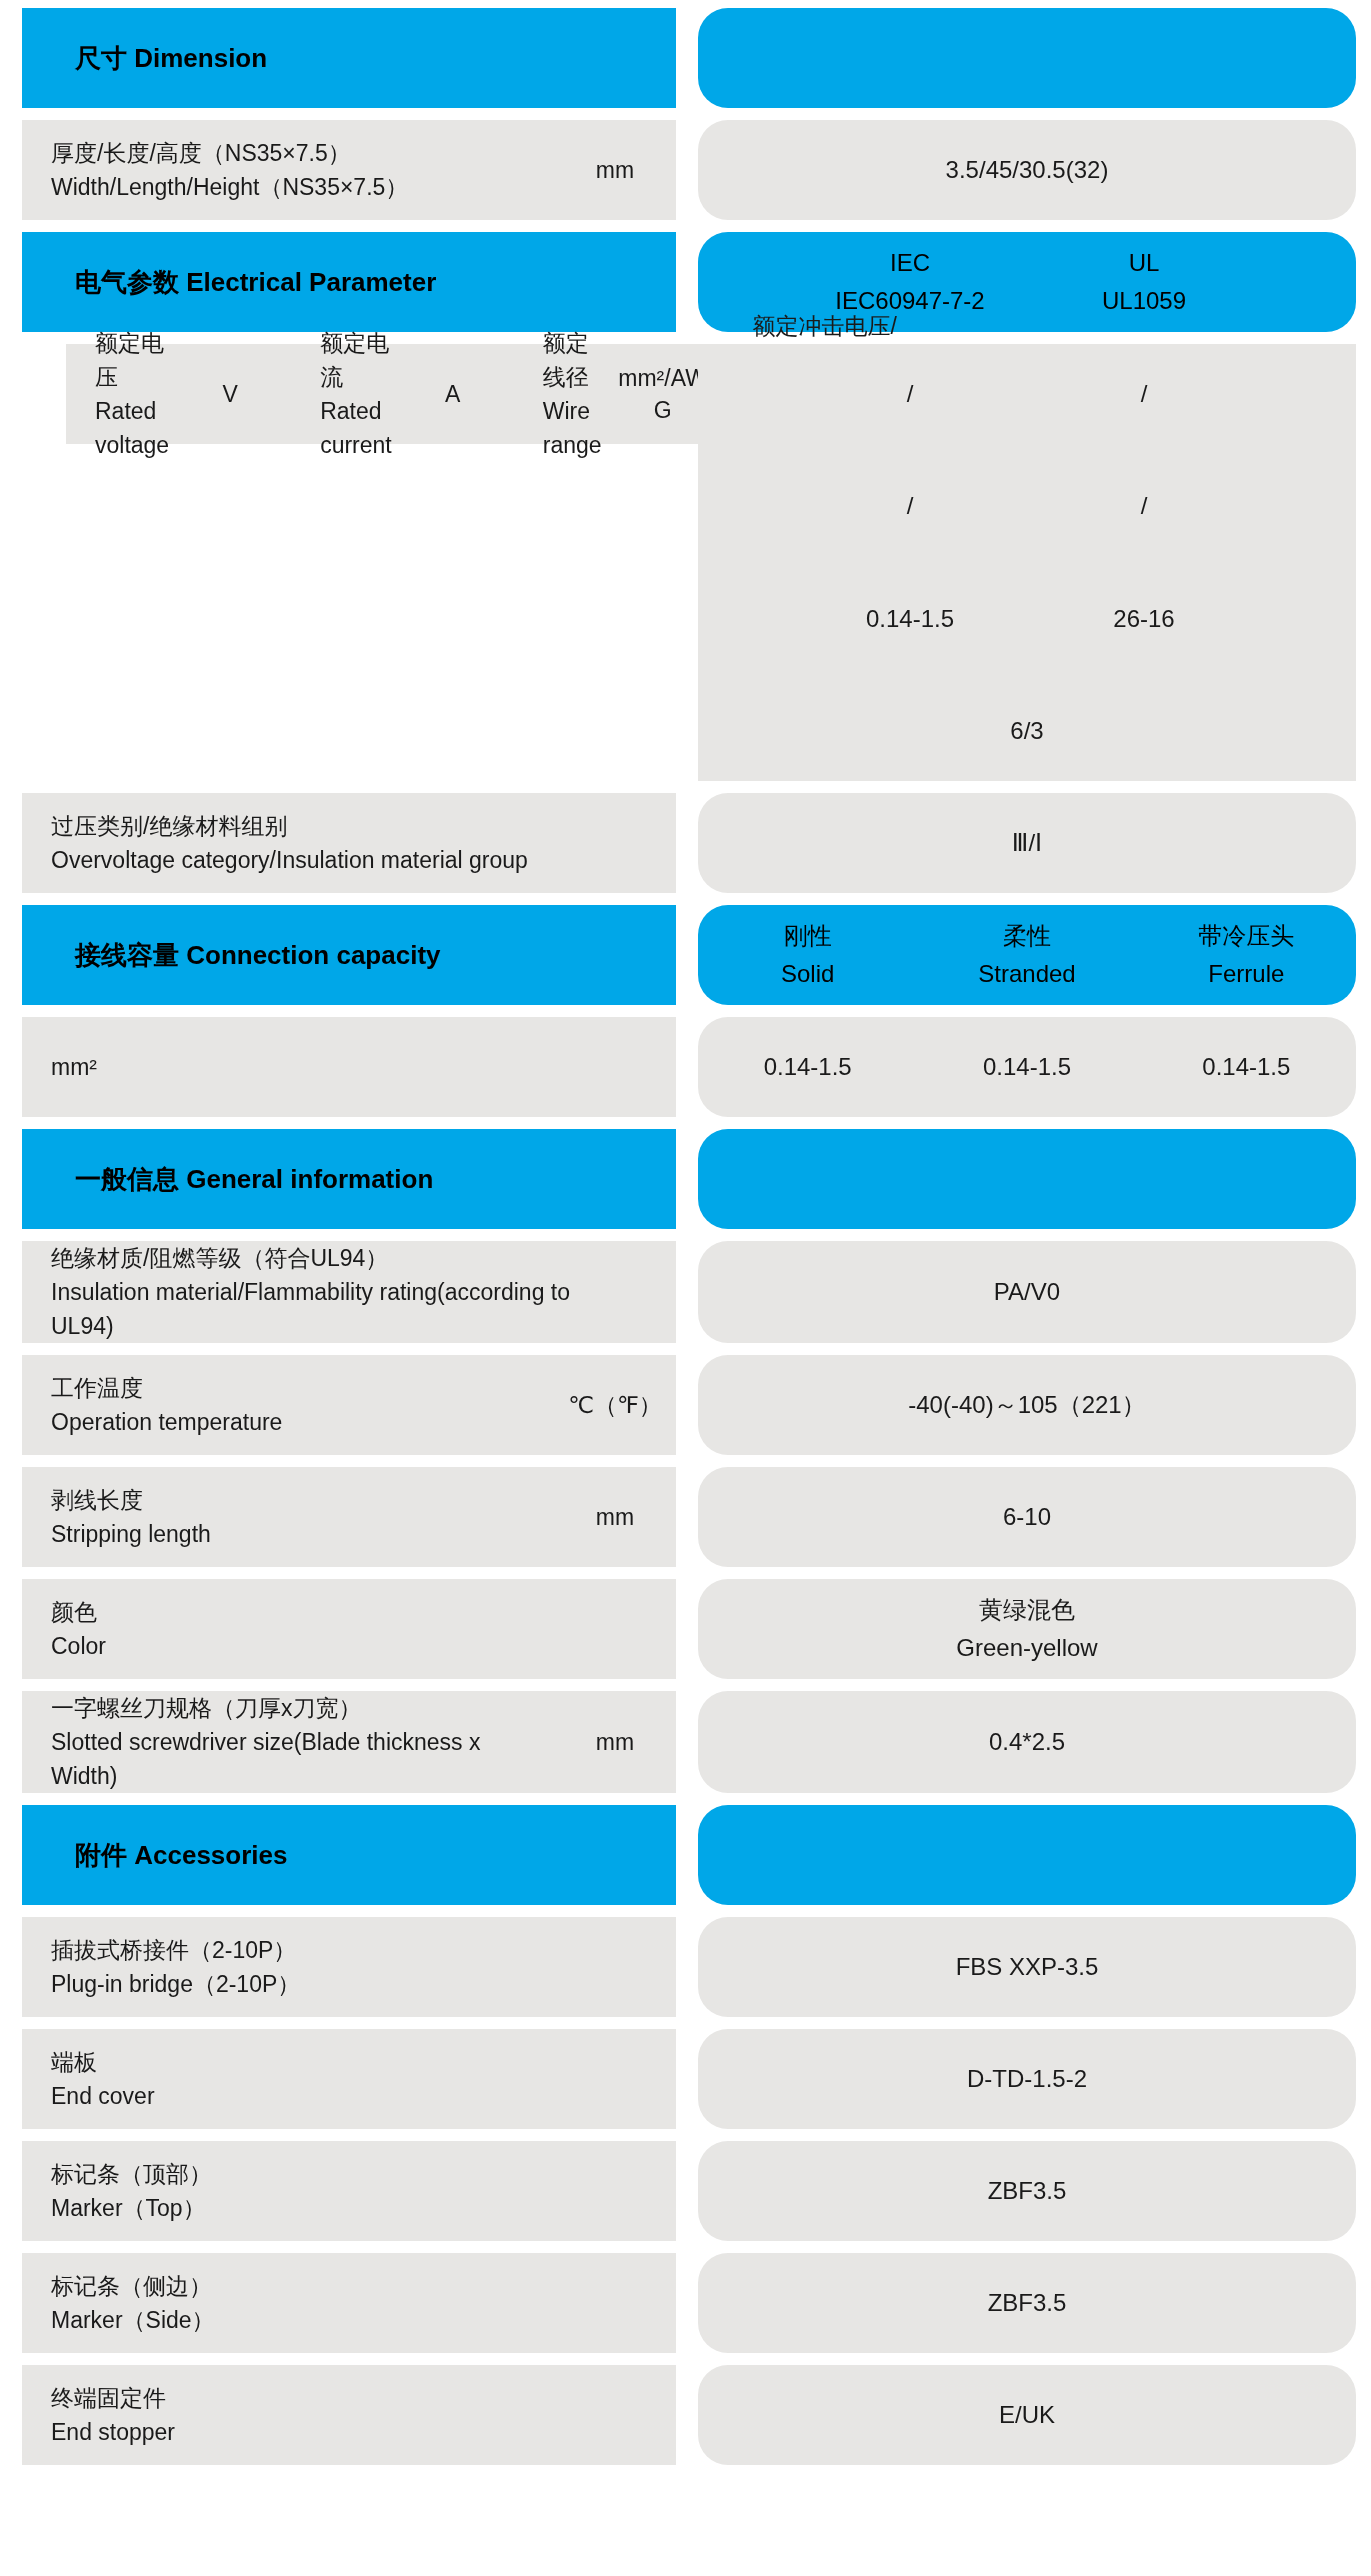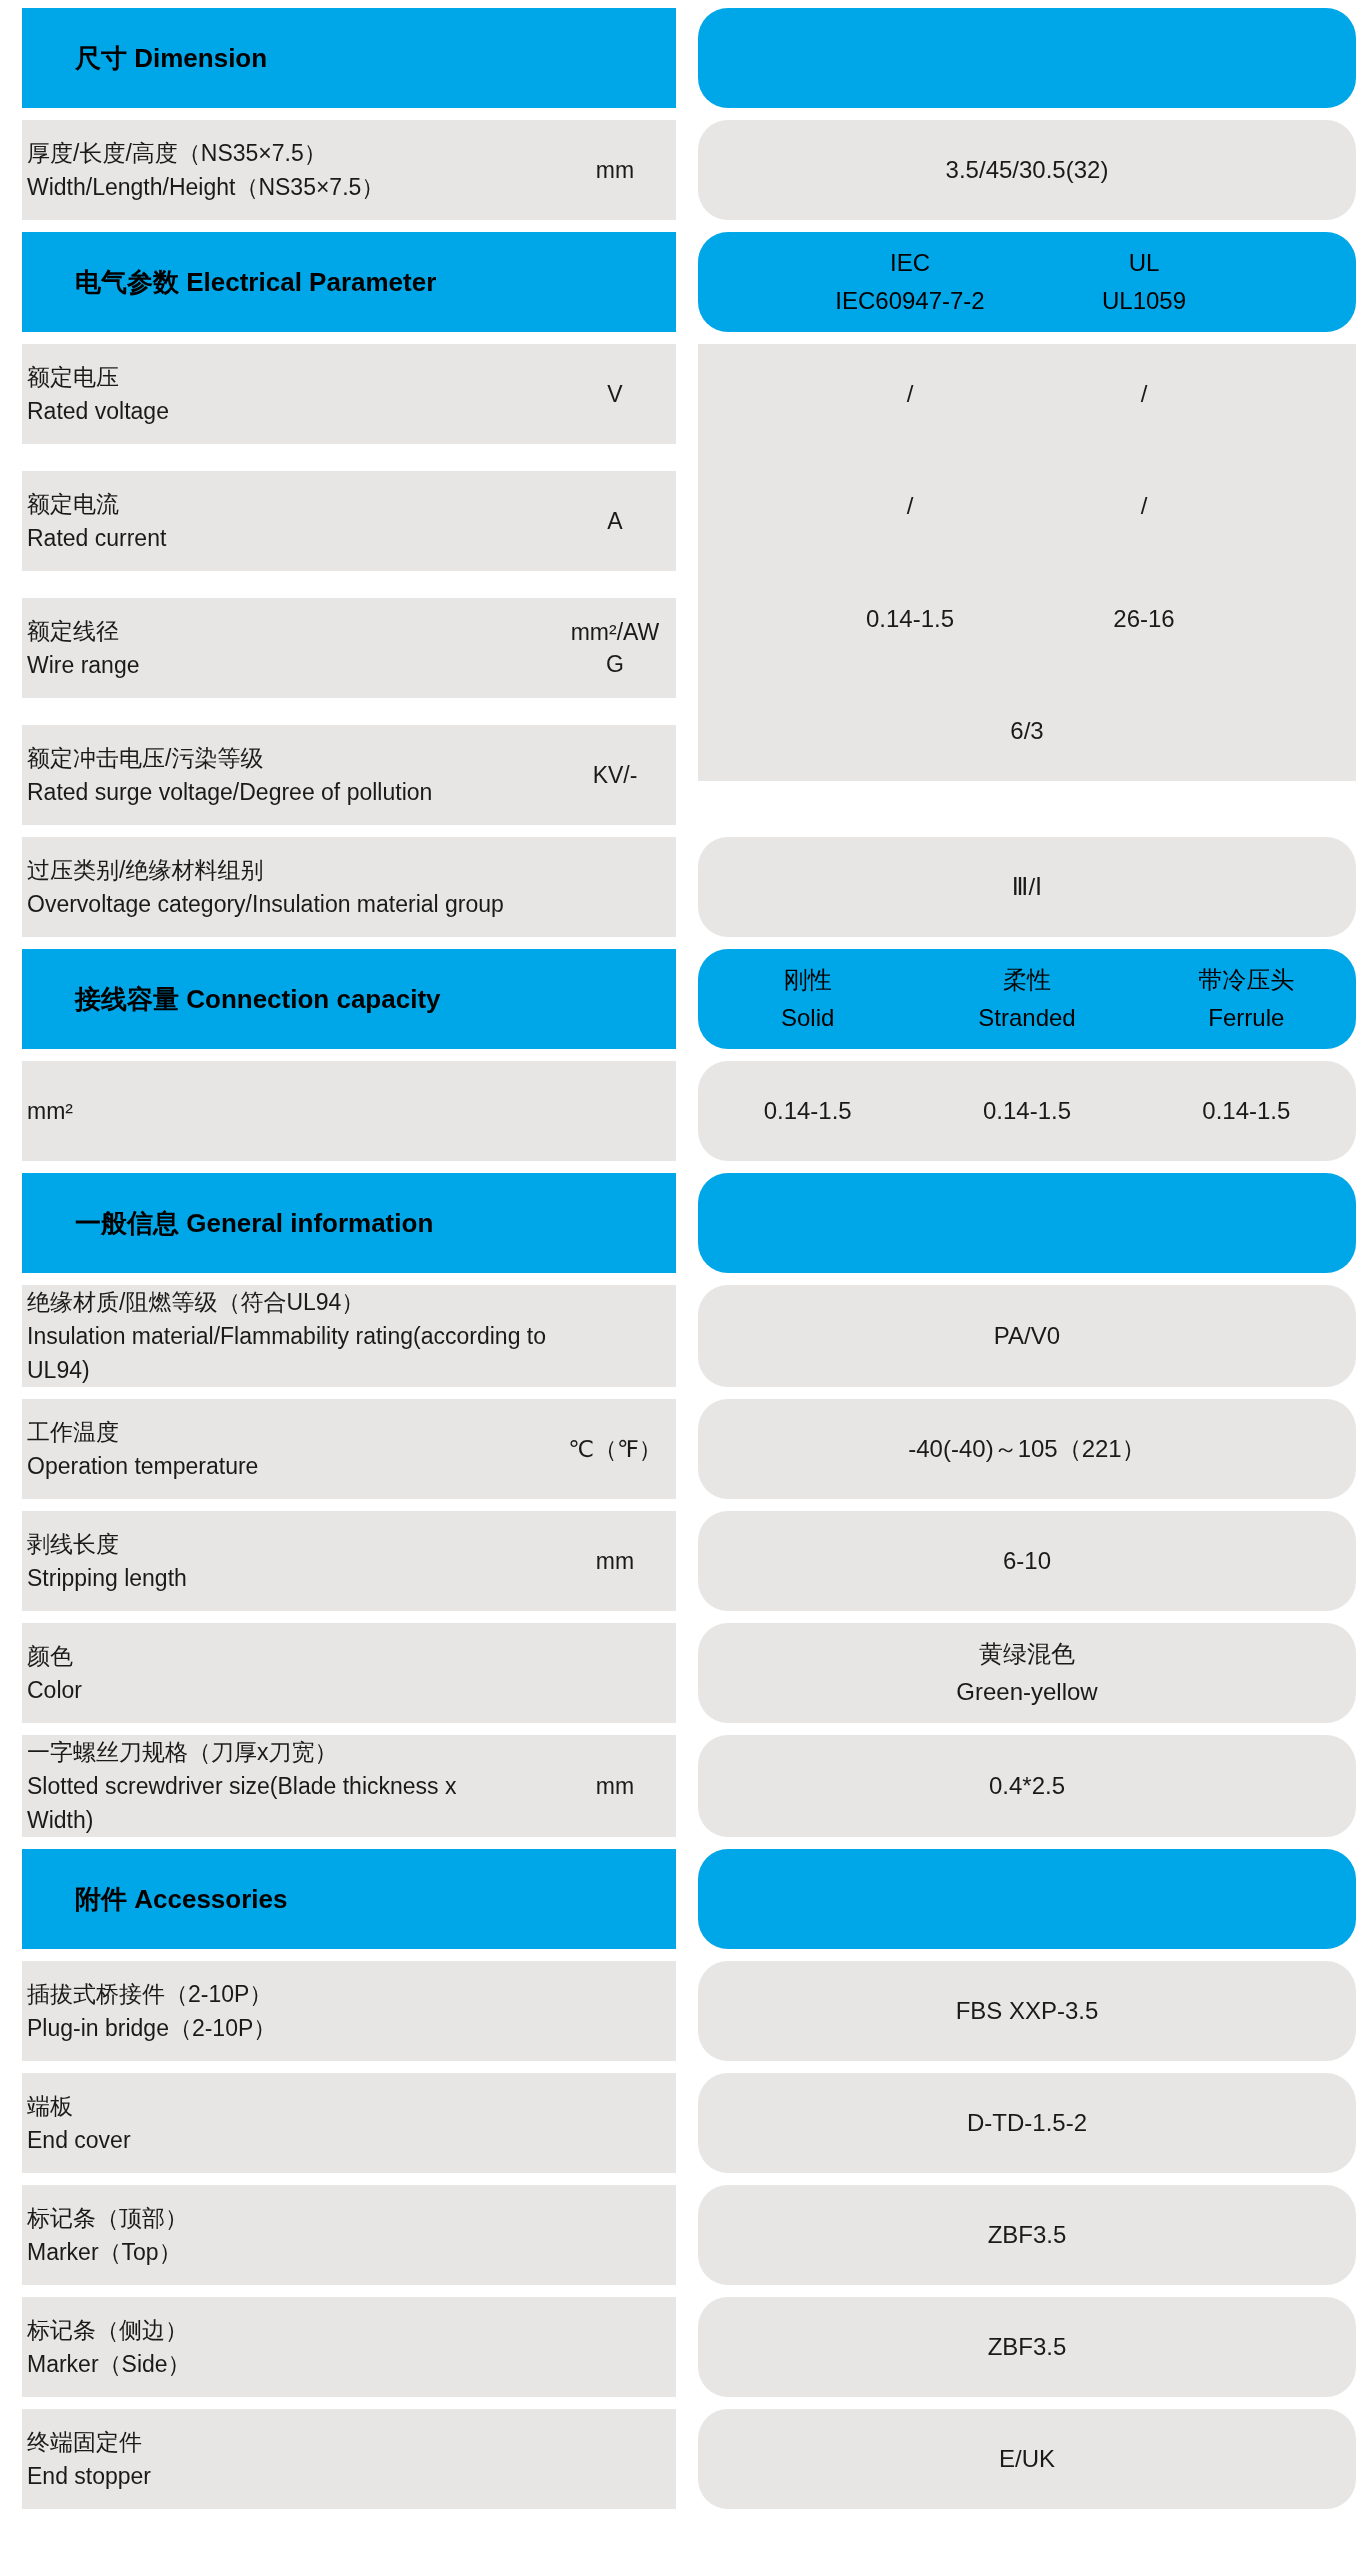--- a/index.html
+++ b/index.html
@@ -24,21 +24,21 @@
   .cell{background:var(--row-bg);}
   .cyan{background:var(--accent);color:#000;}
   .leftcell{
     display:flex;
     align-items:center;
     min-height:100px;
     box-sizing:border-box;
   }
   .lab{
     flex:1;
-    padding-left:5px;
+    padding-left:29px;
     font-size:23px;
     line-height:34px;
     white-space:pre-line;
   }
   .hlab{
     flex:1;
     padding-left:13px;
     font-size:26px;
     font-weight:700;
     line-height:32px;
@@ -60,21 +60,21 @@
     text-align:center;
     font-size:24px;
     line-height:38px;
     white-space:pre-line;
     border-radius:30px;
   }
   .cols2{width:468px;margin:0 auto;display:flex;}
   .cols2>div{flex:1;text-align:center;white-space:pre-line;}
   .cols3{width:100%;display:flex;}
   .cols3>div{flex:1;text-align:center;white-space:pre-line;}
-  .group-left{display:flex;flex-direction:column;row-gap:27px;}
+  .group-left{display:flex;flex-direction:row;row-gap:17px;margin-left:44px;}
   .group-left .leftcell{height:100px;}
   .group-right{
     height:437px;
     display:flex;
     flex-direction:column;
     row-gap:13px;
     justify-content:flex-start;
   }
   .group-right .subrow{
     height:100px;

